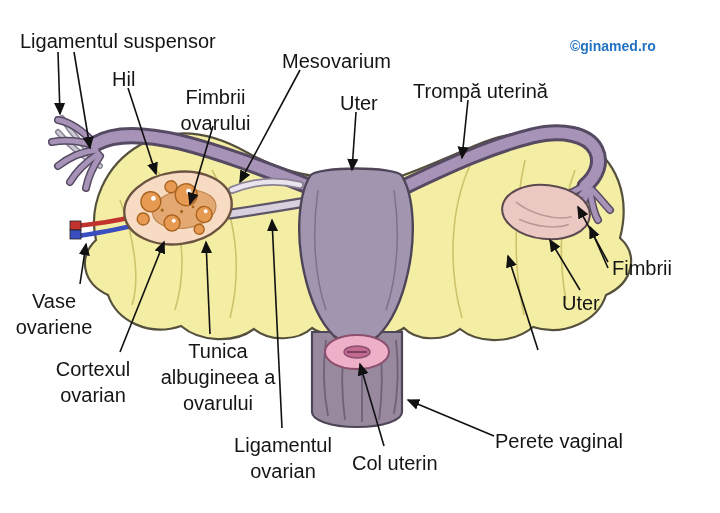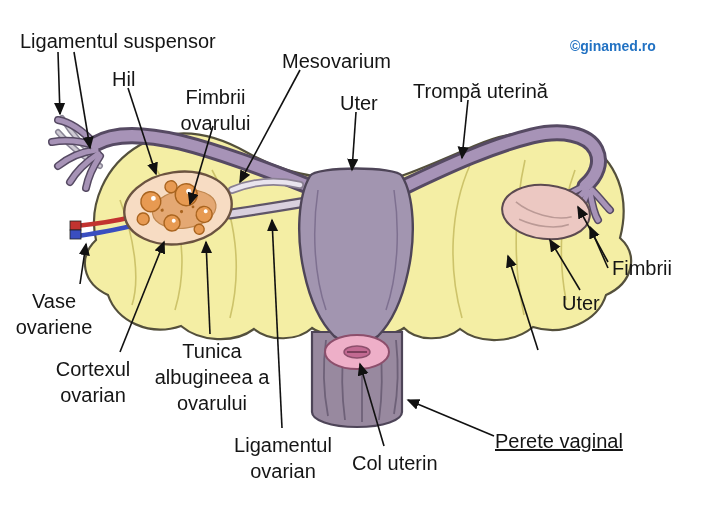--- a/index.html
+++ b/index.html
@@ -188,25 +188,25 @@
 
   <div class="label" style="left:20px;top:28px;">Ligamentul suspensor</div>
   <div class="label" style="left:112px;top:66px;">Hil</div>
   <div class="label c" style="left:163px;top:84px;width:105px;">Fimbrii
 ovarului</div>
   <div class="label" style="left:258px;top:48px;margin-left:24px;">Mesovarium</div>
   <div class="label" style="left:340px;top:90px;text-align:right;">Uter</div>
   <div class="label" style="left:413px;top:78px;">Trompă uterină</div>
   <div class="label" style="left:612px;top:255px;">Fimbrii</div>
   <div class="label" style="left:562px;top:290px;">Uter</div>
-  <div class="label" style="left:495px;top:428px;text-decoration:underline;">Perete vaginal</div>
+  <div class="label" style="left:495px;top:428px;">Perete vaginal</div>
   <div class="label" style="left:352px;top:450px;">Col uterin</div>
   <div class="label c" style="left:228px;top:432px;width:110px;">Ligamentul
 ovarian</div>
-  <div class="label c" style="left:148px;top:338px;width:128px;">Tunica
+  <div class="label c" style="left:154px;top:338px;width:128px;">Tunica
 albugineea a
 ovarului</div>
   <div class="label c" style="left:45px;top:356px;width:96px;">Cortexul
 ovarian</div>
   <div class="label c" style="left:12px;top:288px;width:84px;">Vase
 ovariene</div>
 
   <div class="watermark" style="left:570px;top:38px;">©ginamed.ro</div>
 </div>
 

